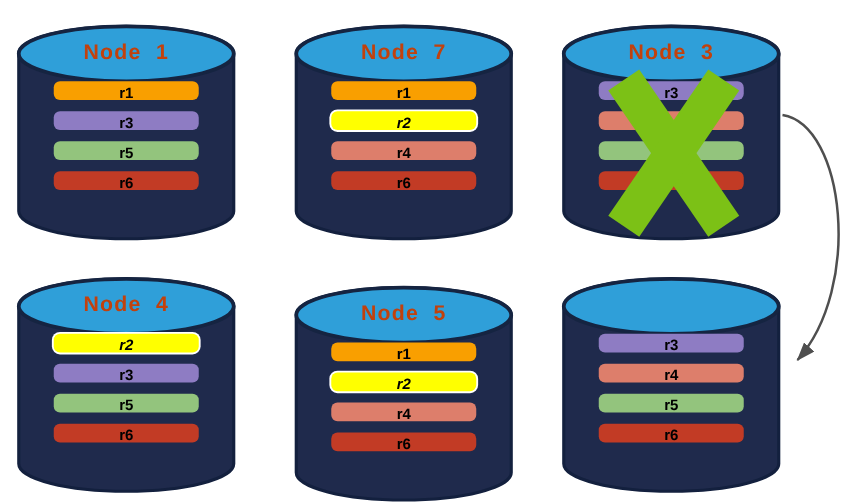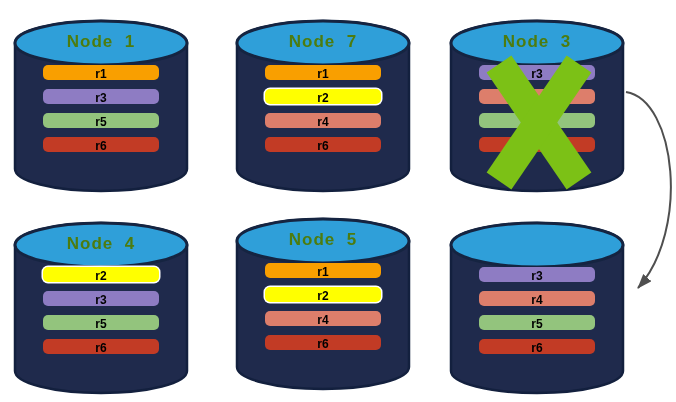--- a/index.html
+++ b/index.html
@@ -6,31 +6,31 @@
   .canvas{
     position:relative;width:676px;height:402px;background:#ffffff;
     font-family:"Liberation Sans", sans-serif;overflow:hidden;
   }
   .node{position:absolute;width:176px;height:182px;}
   .cyl{position:absolute;left:0;top:0;width:176px;height:182px;overflow:visible;}
   .cyl-body{stroke:#13203E;stroke-width:2.5px;}
   .cyl-top{stroke:#152441;stroke-width:3px;}
   .node-title{
     position:absolute;top:22px;left:0;width:100%;text-align:center;
-    color:#4d7c0f;font-size:17px;font-weight:bold;letter-spacing:1px;white-space:pre;
+    color:#c2410c;font-size:17px;font-weight:bold;letter-spacing:1px;white-space:pre;
   }
   .bars{
     position:absolute;top:55px;left:30px;width:116px;
     display:flex;flex-direction:column;gap:9px;
   }
   .bar{
     height:15px;border-radius:5px;display:flex;align-items:flex-end;justify-content:center;
     font-size:12px;font-weight:bold;color:#000;line-height:1;
   }
-  .bar.outlined{box-shadow:0 0 0 1.5px #ffffff;}
+  .bar.outlined{box-shadow:0 0 0 1.5px #ffffff;font-style:italic;}
   .fail-x{position:absolute;left:28px;top:42px;width:124px;height:141px;overflow:visible;}
   .fail-x line{stroke-width:30;}
   .arrow-svg{position:absolute;left:0;top:0;pointer-events:none;overflow:visible;}
 </style>
 </head>
 <body>
 
 <div class="canvas">
 
   <div class="node" style="left:13px;top:10px;">
@@ -118,21 +118,21 @@
         </div>
       <div class="bar" style="background-color: rgb(147, 196, 125);">
           <span>r5</span>
         </div>
       <div class="bar" style="background-color: rgb(194, 59, 37);">
           <span>r6</span>
         </div>
     </div>
   </div>
 
-  <div class="node" style="left:235px;top:208px;">
+  <div class="node" style="left:235px;top:219px;">
     <svg class="cyl" viewBox="0 0 176 182">
       <path class="cyl-body" d="M2,33 a86,22 0 0 1 172,0 v126 a86,22 0 0 1 -172,0 z" style="fill: rgb(31, 42, 76);"></path>
       <ellipse class="cyl-top" cx="88" cy="33" rx="86" ry="22" style="fill: rgb(47, 159, 217);"></ellipse>
     </svg>
     <div class="node-title">Node  5</div>
     <div class="bars">
       <div class="bar" style="background-color: rgb(249, 159, 0);">
           <span>r1</span>
         </div>
       <div class="bar outlined" style="background-color: rgb(255, 255, 0);">

